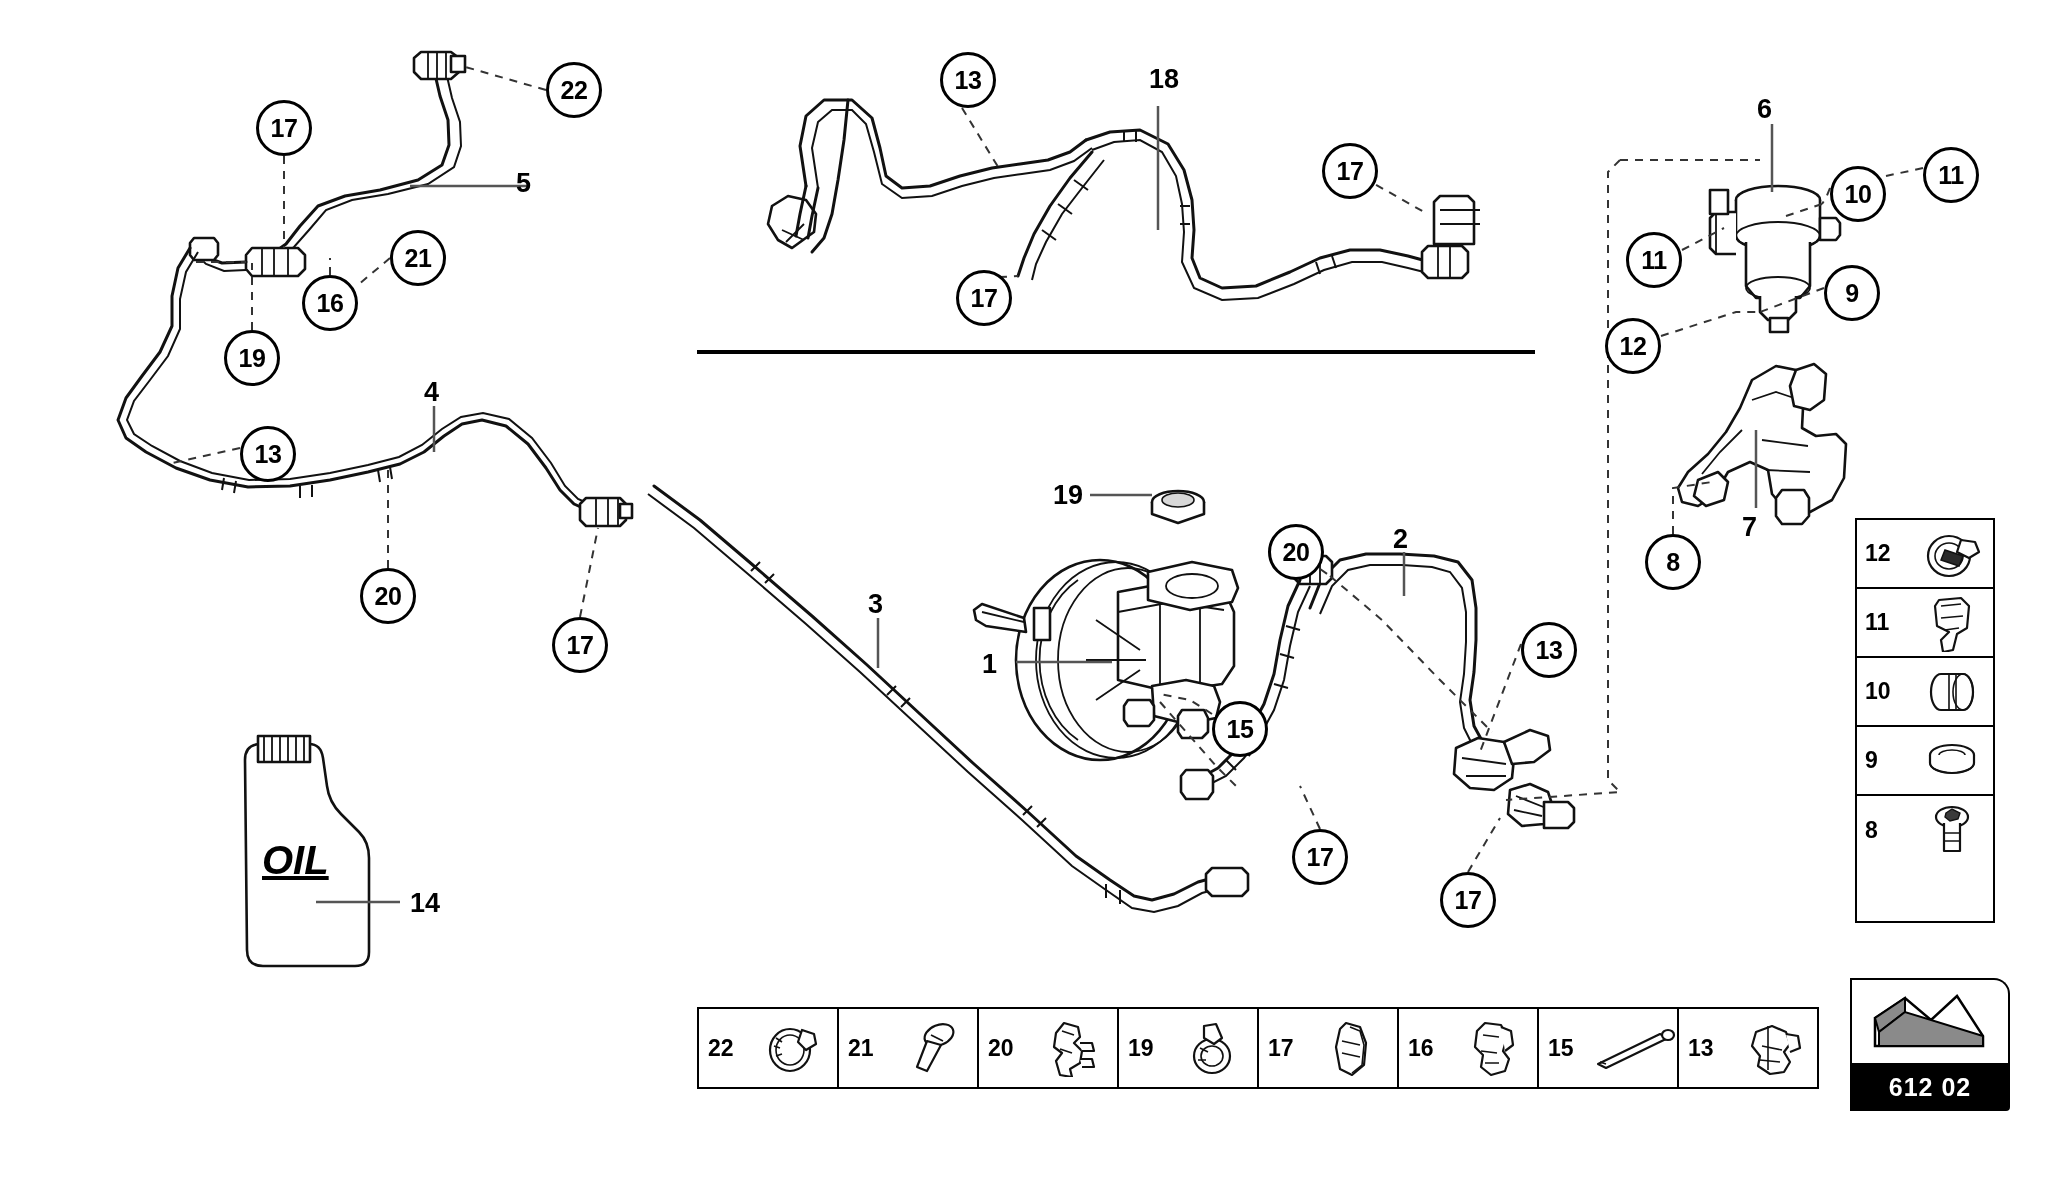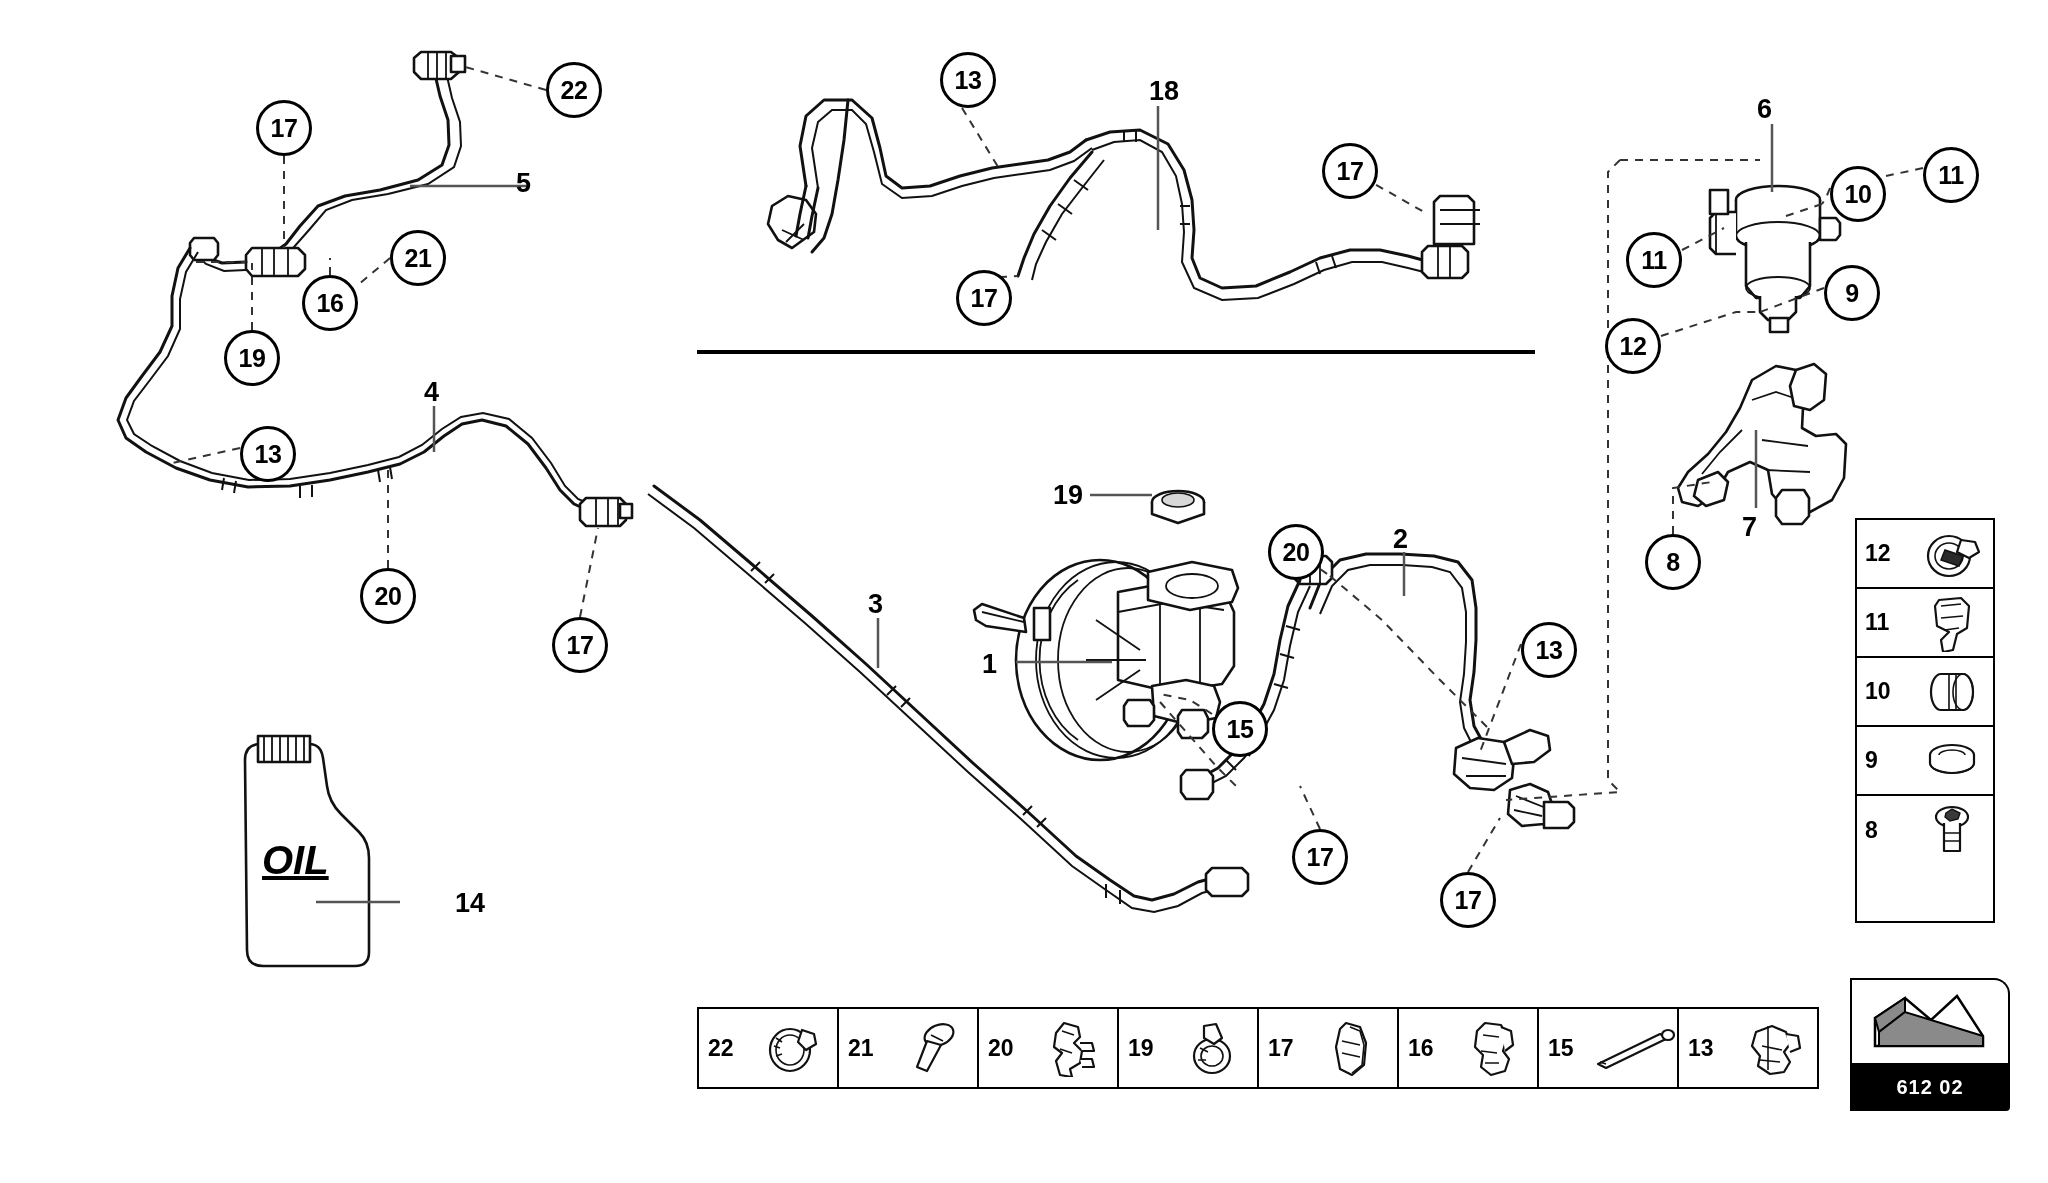--- a/index.html
+++ b/index.html
@@ -44,21 +44,21 @@
   .legend-h .pic{flex:1;height:100%;display:flex;align-items:center;justify-content:center;}
 
   
   .codebadge{position:absolute;z-index:30;width:160px;}
   .codebadge .top{
     height:85px;background:#fff;border:2px solid #000;border-bottom:none;
     border-top-right-radius:16px;box-sizing:border-box;display:flex;
     align-items:center;justify-content:center;
   }
   .codebadge .bot{
-    height:48px;background:#000;color:#fff;font-size:20px;font-weight:bold;
+    height:48px;background:#000;color:#fff;font-size:25px;font-weight:bold;
     display:flex;align-items:center;justify-content:center;letter-spacing:1px;
     border-bottom-right-radius:4px;
   }
 
   
   .oiltext{position:absolute;font-size:40px;font-weight:bold;font-style:italic;z-index:25;}
 </style>
 </head>
 <body>
 
@@ -364,29 +364,29 @@
       <div class="callout" style="left: 1645px; top: 534px;">8</div>
       <div class="callout" style="left: 1268px; top: 524px;">20</div>
       <div class="callout" style="left: 1521px; top: 622px;">13</div>
       <div class="callout" style="left: 1212px; top: 701px;">15</div>
       <div class="callout" style="left: 1292px; top: 829px;">17</div>
       <div class="callout" style="left: 1440px; top: 872px;">17</div>
     </div>
 
   <div id="plainlabel-host">
       <div class="plainlabel" style="left: 516px; top: 170px;">5</div>
-      <div class="plainlabel" style="left: 1149px; top: 78px;">18</div>
+      <div class="plainlabel" style="left: 1149px; top: 66px;">18</div>
       <div class="plainlabel" style="left: 1757px; top: 96px;">6</div>
       <div class="plainlabel" style="left: 1742px; top: 514px;">7</div>
       <div class="plainlabel" style="left: 424px; top: 379px;">4</div>
       <div class="plainlabel" style="left: 868px; top: 591px;">3</div>
       <div class="plainlabel" style="left: 982px; top: 651px;">1</div>
       <div class="plainlabel" style="left: 1053px; top: 482px;">19</div>
       <div class="plainlabel" style="left: 1393px; top: 526px;">2</div>
-      <div class="plainlabel" style="left: 410px; top: 890px; margin-left: 45px;">14</div>
+      <div class="plainlabel" style="left: 410px; top: 890px;">14</div>
     </div>
 
   <div class="legend-v" id="legend-right" style="left:1855px;top:518px;width:140px;height:405px;">
       <div class="row">
         <div class="num">12</div>
         <div class="pic">
           <svg width="62" height="56" viewBox="0 0 62 56">
         <ellipse cx="28" cy="30" rx="21" ry="20" stroke="#111" fill="#fff" stroke-width="2.2" stroke-linejoin="round"></ellipse>
         <ellipse cx="28" cy="30" rx="14" ry="13" stroke="#111" fill="none" stroke-width="1.6"></ellipse>
         <path d="M40 14 l14 2 l4 10 l-10 6 l-12 -6 z" stroke="#111" fill="#fff" stroke-width="2.2" stroke-linejoin="round"></path>

